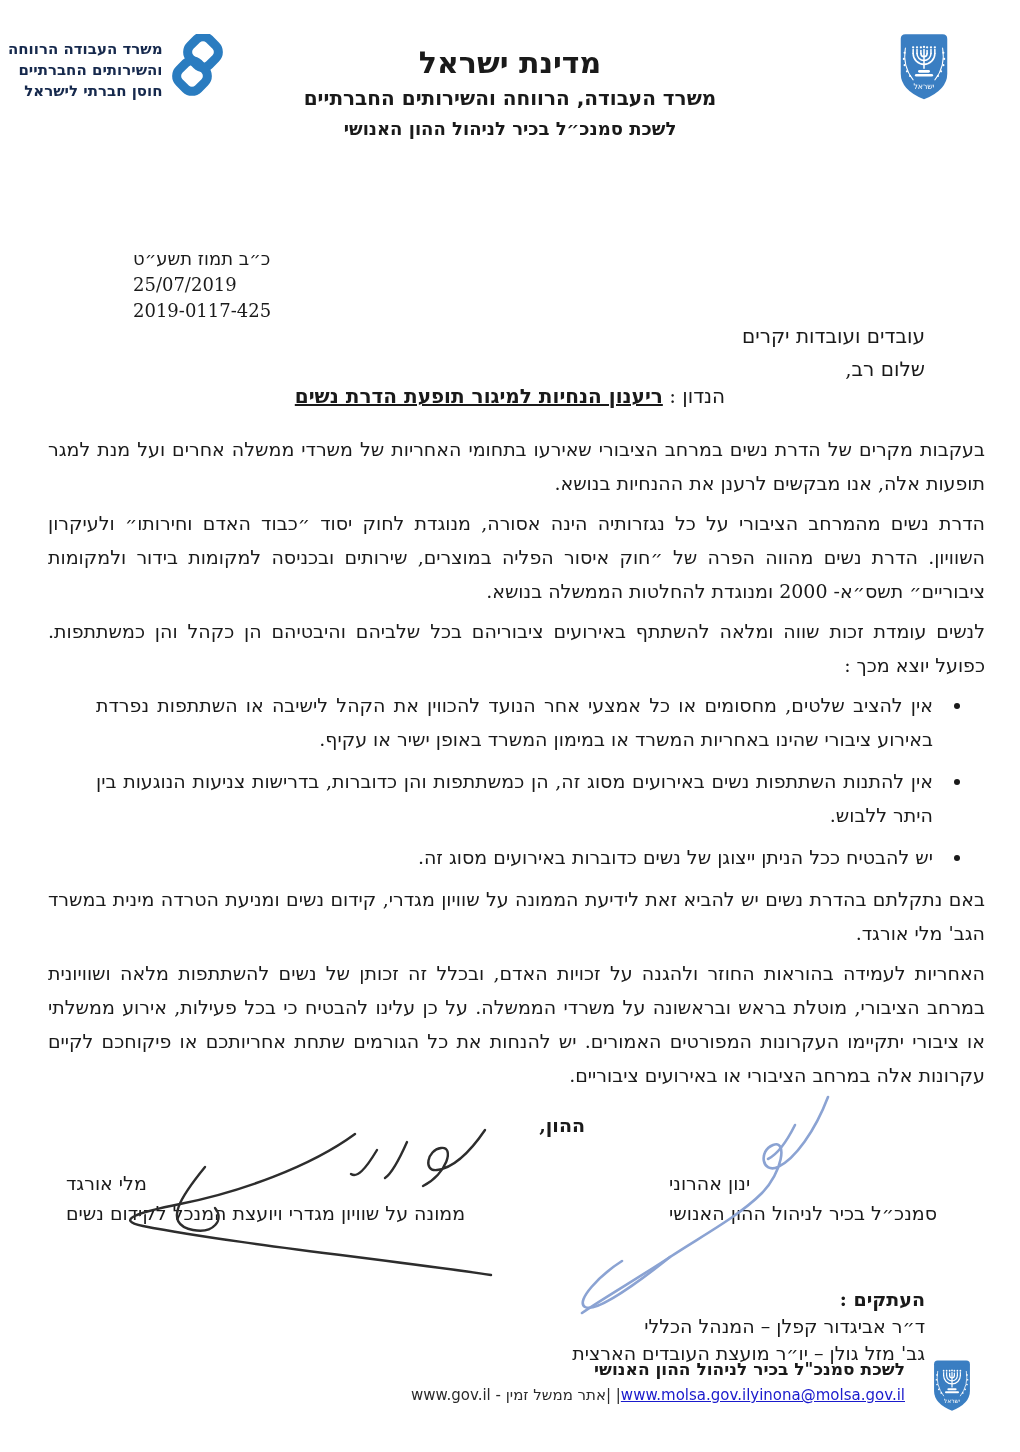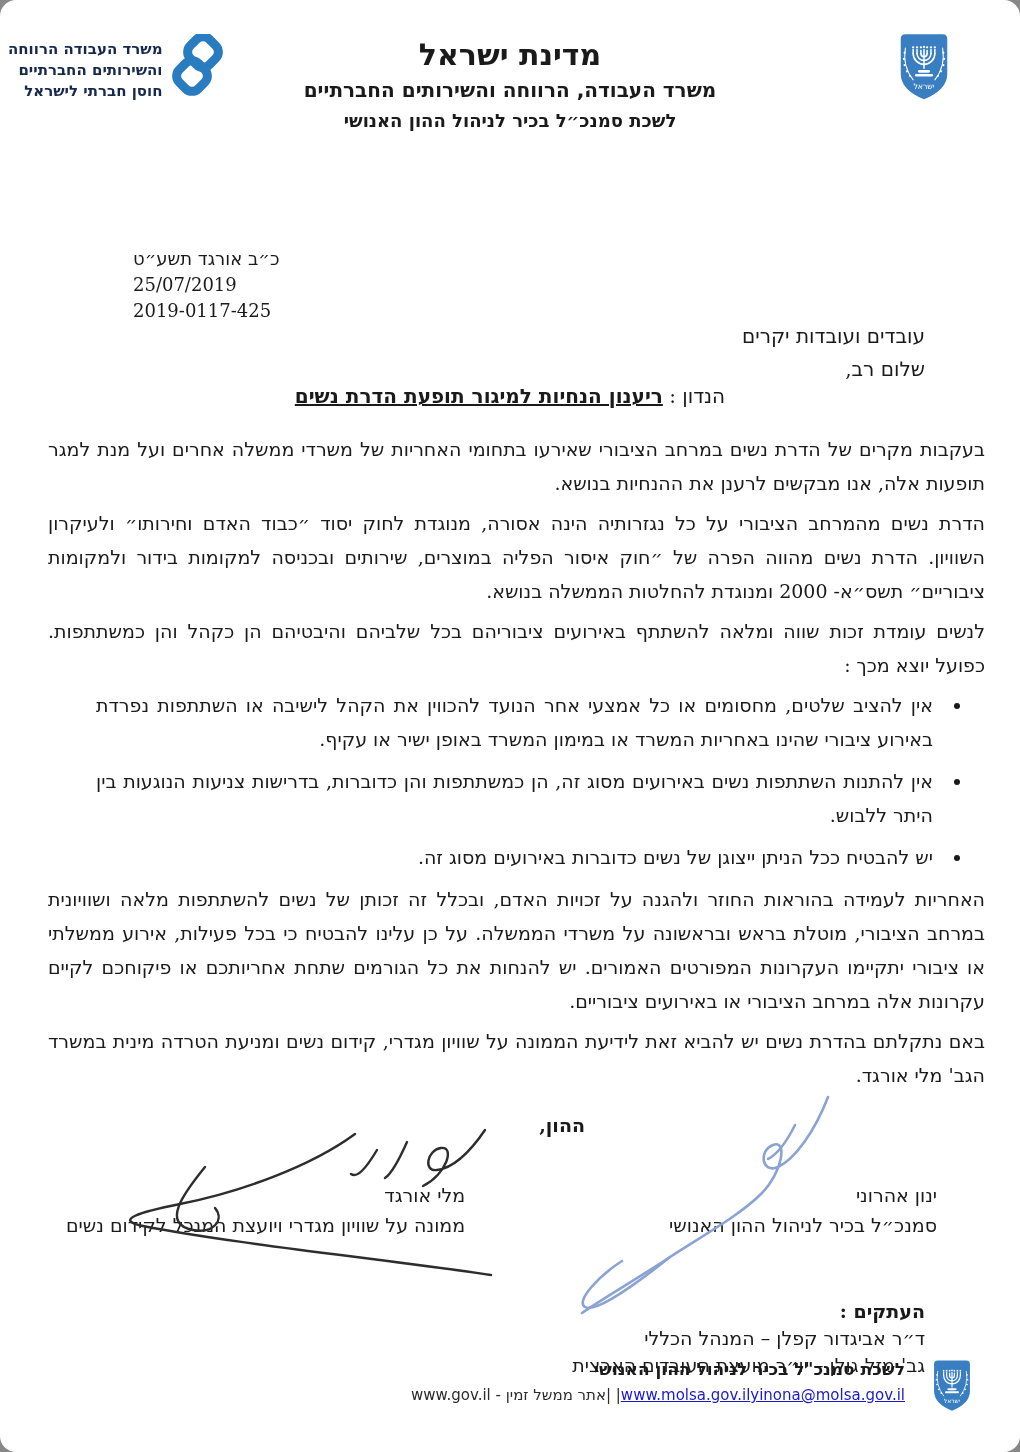--- a/index.html
+++ b/index.html
@@ -6,36 +6,35 @@
   html,body{margin:0;padding:0;background:#888;}
   .page{
     position:relative;
     width:1020px;height:1452px;
     margin:0 auto;
     background:#ffffff;
     overflow:hidden;
     font-family:"DejaVu Serif","DejaVu Sans",serif;
     color:#1a1a1a;
     direction:rtl;
-    border-radius:16px;
   }
   
   .brand-left{
     position:absolute;left:8px;top:34px;
     display:flex;flex-direction:row;align-items:flex-start;gap:7px;
     direction:ltr;
   }
   .brand-left .brand-text{
     text-align:right;
     font-family:"DejaVu Sans",sans-serif;
     font-weight:bold;font-size:15px;line-height:21px;color:#16294d;
     padding-top:5px;
   }
   .title-center{
-    position:absolute;top:36px;left:0;width:100%;
+    position:absolute;top:44px;left:0;width:100%;
     text-align:center;font-family:"DejaVu Sans",sans-serif;font-weight:bold;
   }
   .title-center .t1{font-size:30px;line-height:38px;}
   .title-center .t2{font-size:20px;line-height:32px;}
   .title-center .t3{font-size:18px;line-height:30px;}
   .emblem-top{position:absolute;left:893px;top:33px;}
   
   .meta-date{
     position:absolute;top:246px;left:133px;
     text-align:left;font-size:18px;line-height:26px;
@@ -56,21 +55,21 @@
     text-align:justify;font-size:19px;line-height:34px;
   }
   .body-text p{margin:0 0 6px 0;}
   .body-text ul{margin:6px 0 8px 0;padding:0 44px 0 0;}
   .body-text li{margin-bottom:8px;padding-right:8px;margin-left:48px;}
   .signoff{margin:16px 400px 0 0;font-weight:bold;width:fit-content;}
   .sig-row{
     display:flex;justify-content:space-between;
     margin-top:26px;padding:0 48px 0 18px;
   }
-  .sig-col{text-align:right;font-size:19px;line-height:30px;margin-top:12px;}
+  .sig-col{text-align:left;font-size:19px;line-height:30px;}
   .copies{margin:58px 60px 0 0;font-size:19px;line-height:27px;text-align:right;}
   .copies .copies-label{font-weight:bold;}
   
   .sig-ink{position:absolute;pointer-events:none;}
   
   .footer-text{
     position:absolute;top:1356px;right:115px;left:30px;
     text-align:right;font-family:"DejaVu Sans",sans-serif;
   }
   .footer-office{font-weight:bold;font-size:17px;line-height:26px;}
@@ -147,21 +146,21 @@
     <div class="t1">מדינת ישראל</div>
     <div class="t2">משרד העבודה, הרווחה והשירותים החברתיים</div>
     <div class="t3">לשכת סמנכ״ל בכיר לניהול ההון האנושי</div>
   </div>
 
   <svg class="emblem-top" width="62" height="72" viewBox="0 0 80 92">
     <use href="#emblem"></use>
   </svg>
 
   <div class="meta-date">
-    <div>כ״ב אורגד תשע״ט</div>
+    <div>כ״ב תמוז תשע״ט</div>
     <div dir="ltr">25/07/2019</div>
     <div dir="ltr" class="ref">2019-0117-425</div>
   </div>
 
   <div class="recipients">
     <div>עובדים ועובדות יקרים</div>
     <div>שלום רב,</div>
   </div>
 
   <div class="subject-line">
@@ -171,22 +170,22 @@
 
   <div class="body-text">
     <p>בעקבות מקרים של הדרת נשים במרחב הציבורי שאירעו בתחומי האחריות של משרדי ממשלה אחרים ועל מנת למגר תופעות אלה, אנו מבקשים לרענן את ההנחיות בנושא.</p>
     <p>הדרת נשים מהמרחב הציבורי על כל נגזרותיה הינה אסורה, מנוגדת לחוק יסוד ״כבוד האדם וחירותו״ ולעיקרון השוויון. הדרת נשים מהווה הפרה של ״חוק איסור הפליה במוצרים, שירותים ובכניסה למקומות בידור ולמקומות ציבוריים״ תשס״א- 2000 ומנוגדת להחלטות הממשלה בנושא.</p>
     <p>לנשים עומדת זכות שווה ומלאה להשתתף באירועים ציבוריהם בכל שלביהם והיבטיהם הן כקהל והן כמשתתפות. כפועל יוצא מכך :</p>
     <ul>
       <li>אין להציב שלטים, מחסומים או כל אמצעי אחר הנועד להכווין את הקהל לישיבה או השתתפות נפרדת באירוע ציבורי שהינו באחריות המשרד או במימון המשרד באופן ישיר או עקיף.</li>
       <li>אין להתנות השתתפות נשים באירועים מסוג זה, הן כמשתתפות והן כדוברות, בדרישות צניעות הנוגעות בין היתר ללבוש.</li>
       <li>יש להבטיח ככל הניתן ייצוגן של נשים כדוברות באירועים מסוג זה.</li>
     </ul>
+    <p>באם נתקלתם בהדרת נשים יש להביא זאת לידיעת הממונה על שוויון מגדרי, קידום נשים ומניעת הטרדה מינית במשרד הגב' מלי אורגד.</p>
     <p>האחריות לעמידה בהוראות החוזר ולהגנה על זכויות האדם, ובכלל זה זכותן של נשים להשתתפות מלאה ושוויונית במרחב הציבורי, מוטלת בראש ובראשונה על משרדי הממשלה. על כן עלינו להבטיח כי בכל פעילות, אירוע ממשלתי או ציבורי יתקיימו העקרונות המפורטים האמורים. יש להנחות את כל הגורמים שתחת אחריותכם או פיקוחכם לקיים עקרונות אלה במרחב הציבורי או באירועים ציבוריים.</p>
-    <p>באם נתקלתם בהדרת נשים יש להביא זאת לידיעת הממונה על שוויון מגדרי, קידום נשים ומניעת הטרדה מינית במשרד הגב' מלי אורגד.</p>
 
     <div class="signoff">ההון,</div>
 
     <div class="sig-row">
       <div class="sig-col">
         <div>ינון אהרוני</div>
         <div>סמנכ״ל בכיר לניהול ההון האנושי</div>
       </div>
       <div class="sig-col">
         <div>מלי אורגד</div>

